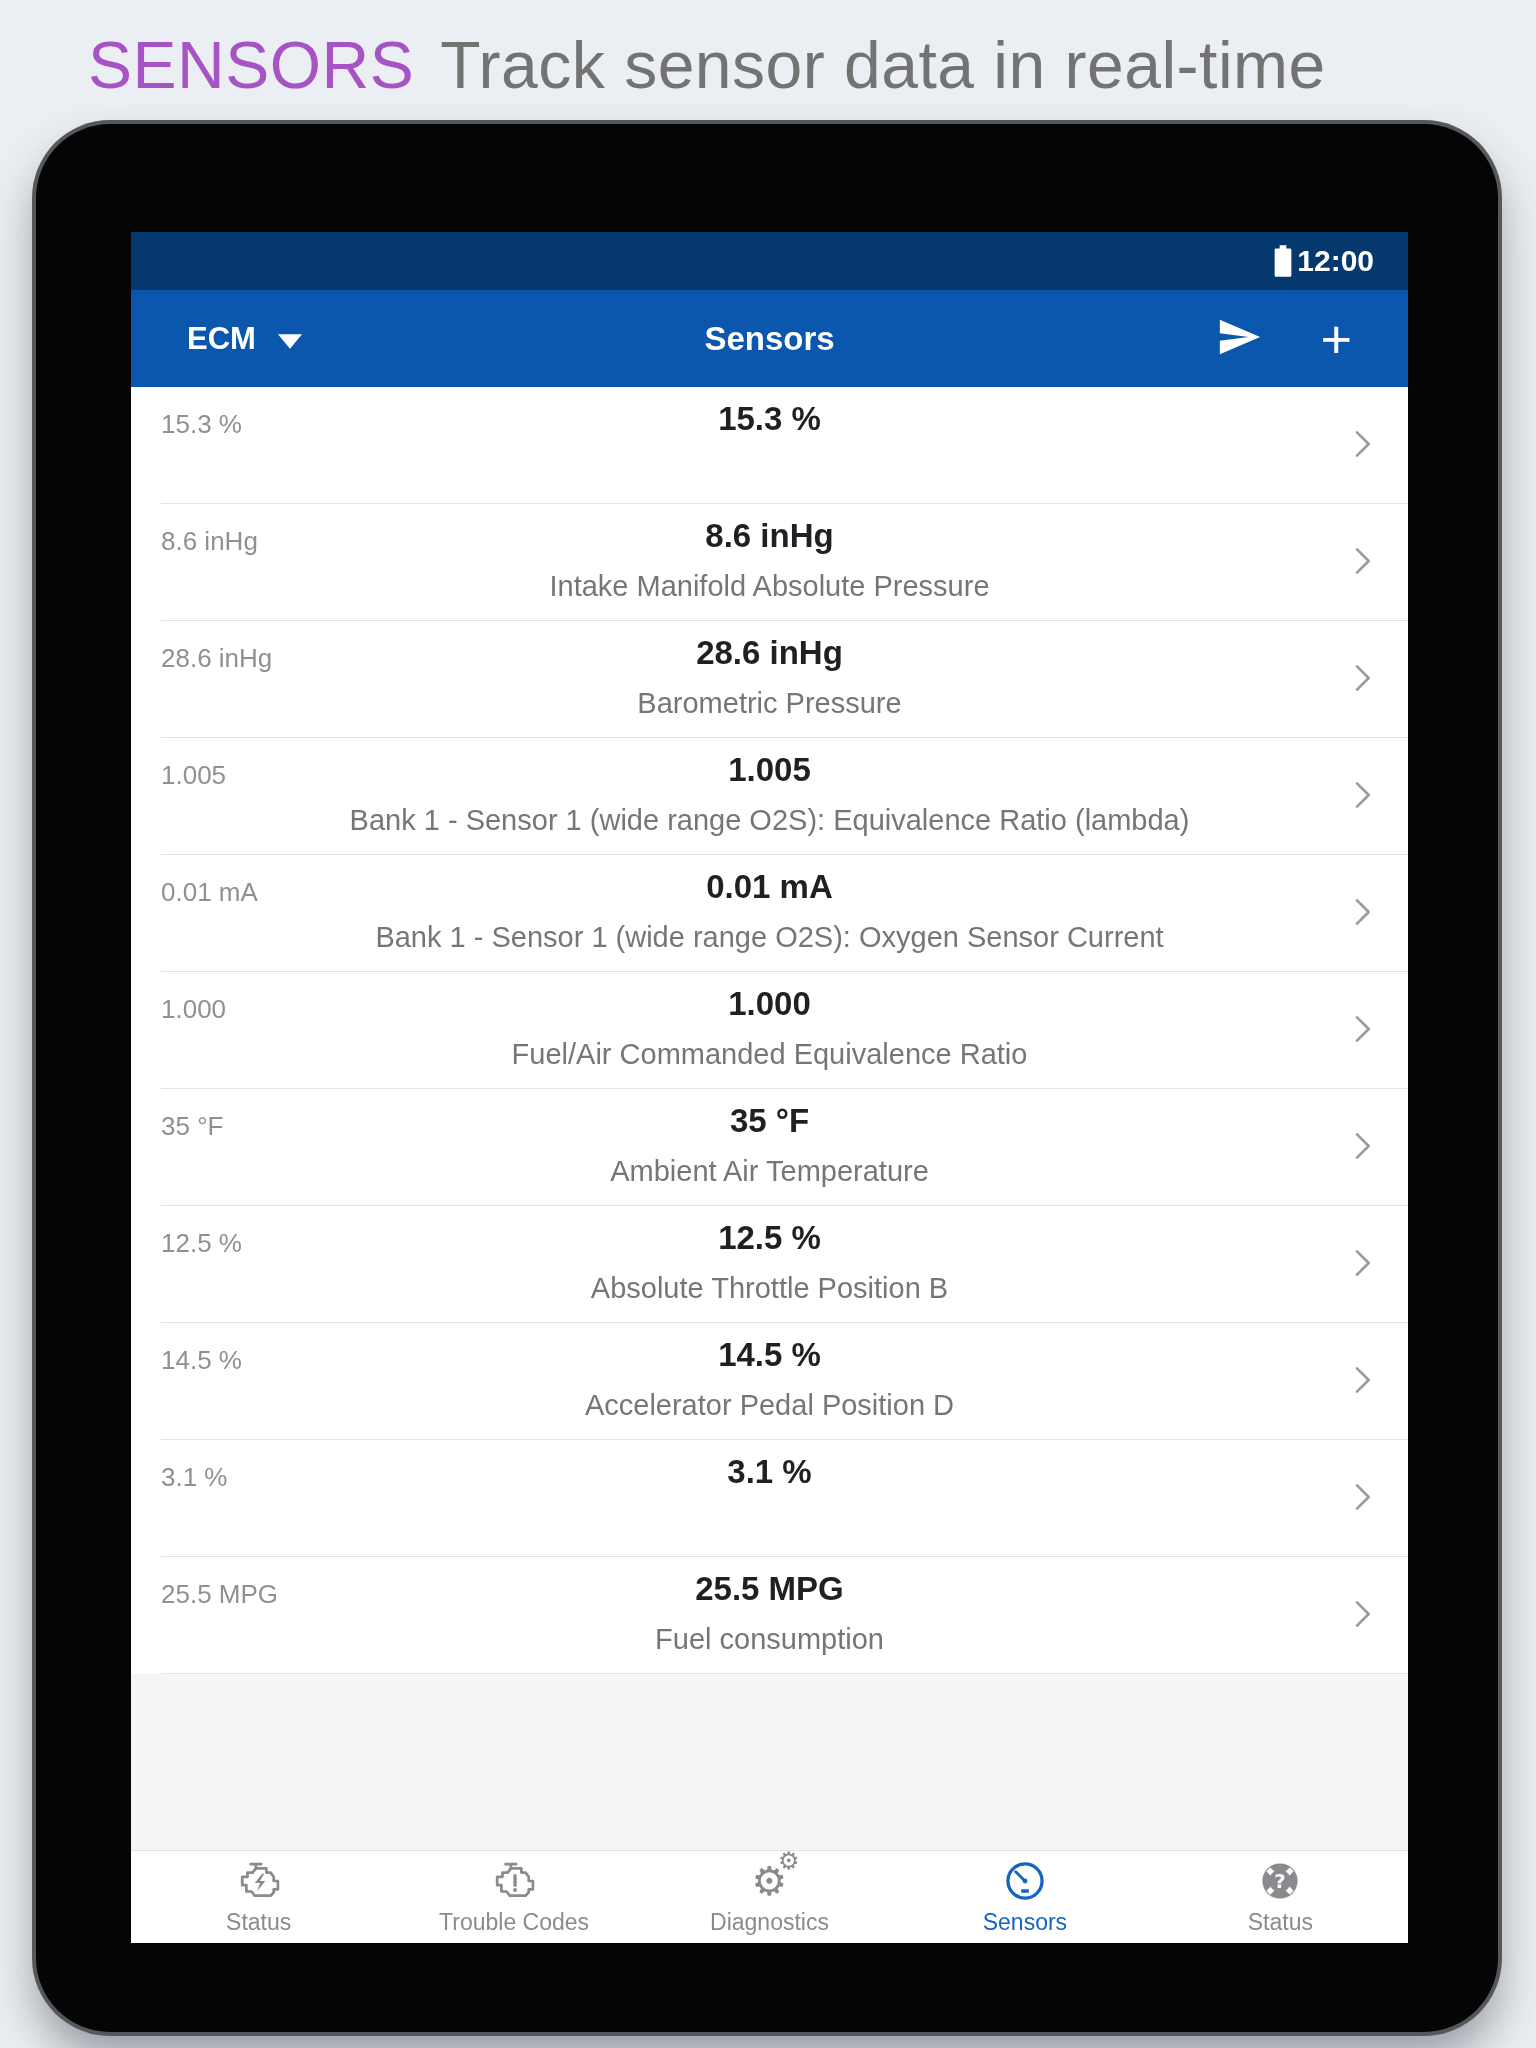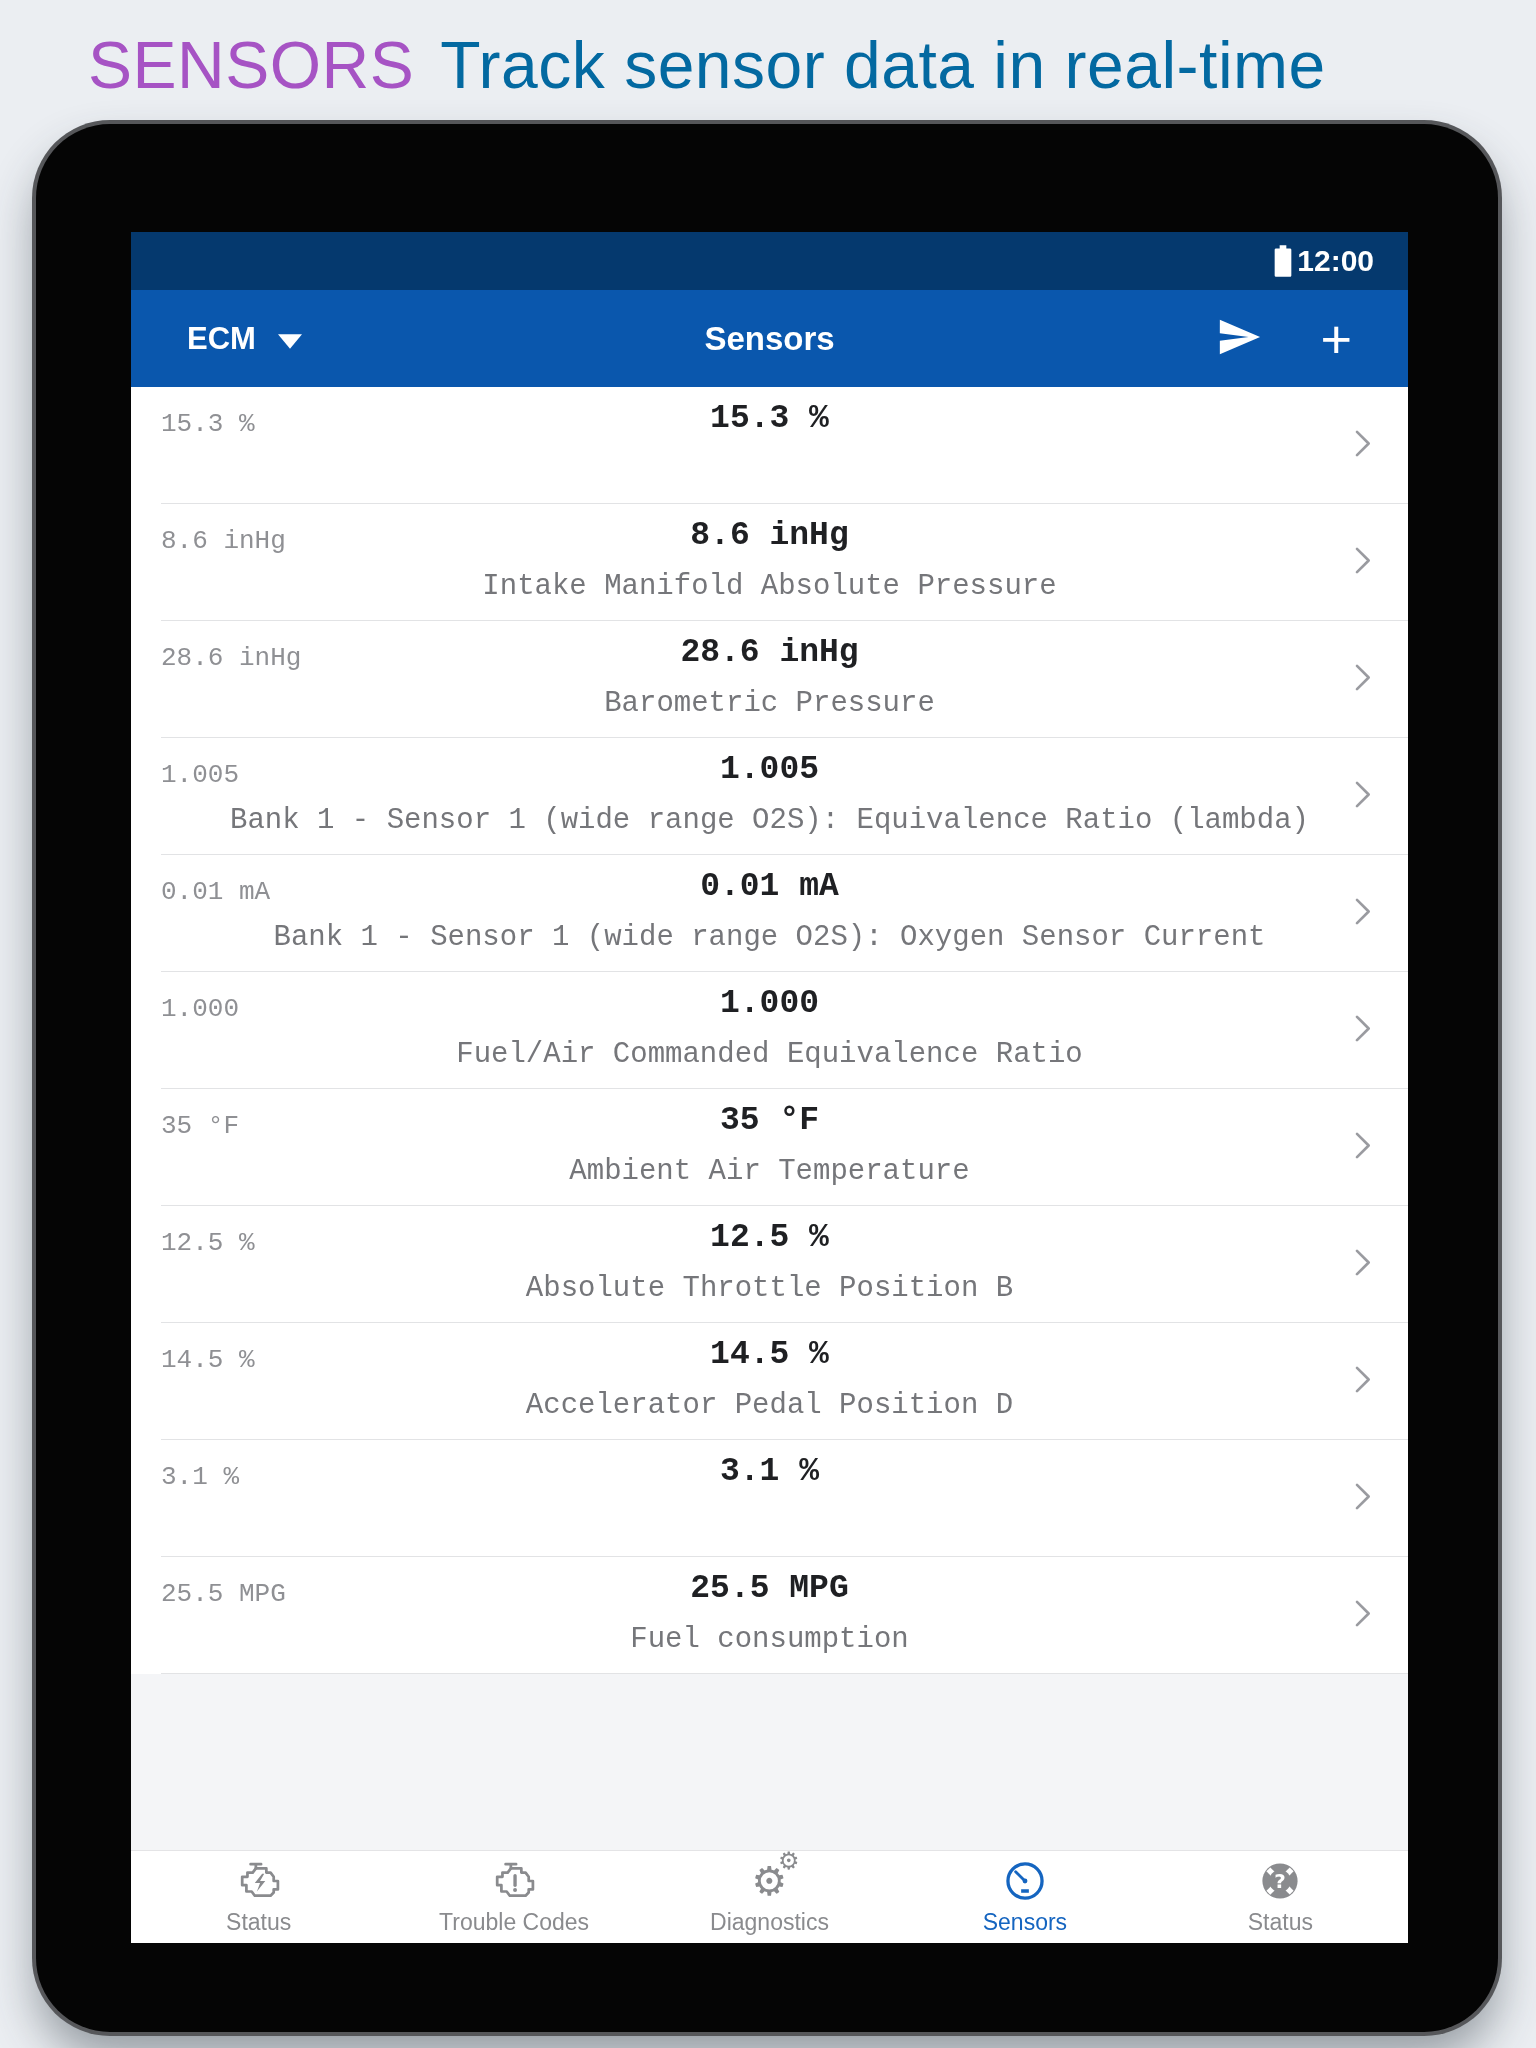--- a/index.html
+++ b/index.html
@@ -9,21 +9,21 @@
     font-family:"Liberation Sans", sans-serif;
     -webkit-font-smoothing:antialiased;
   }
   
   .headline{
     position:absolute;left:88px;top:26px;
     font-size:66px;line-height:1.2;white-space:nowrap;
     font-weight:400;letter-spacing:.5px;
   }
   .hl-purple{color:#a653c4;margin-right:26px;}
-  .hl-sub{color:#0369a1;}
+  .hl-sub{color:#737373;}
   
   .tablet{
     position:absolute;left:36px;top:124px;width:1462px;height:1908px;
     background:#050505;border-radius:74px;
     box-shadow:0 0 0 4px #56575a, 0 26px 46px rgba(45,55,65,.45);
   }
   
   .screen{
     position:absolute;left:131px;top:232px;width:1277px;height:1711px;
     background:#ffffff;display:flex;flex-direction:column;overflow:hidden;
@@ -45,21 +45,21 @@
   .device{display:flex;align-items:center;gap:22px;font-size:31px;font-weight:700;cursor:pointer;z-index:2;}
   .appbar-title{
     position:absolute;left:0;right:0;text-align:center;
     font-size:33px;font-weight:700;pointer-events:none;z-index:1;
   }
   .appbar-actions{margin-left:auto;display:flex;align-items:center;gap:58px;z-index:2;}
   .icon-btn{background:none;border:none;padding:0;margin:0;cursor:pointer;display:flex;align-items:center;}
   .plus-glyph{color:#fff;font-size:54px;font-weight:400;line-height:1;}
   
   .list{flex:0 0 auto;background:#fff;}
-  .row{height:117px;position:relative;background:#fff;cursor:pointer;font-family:Liberation Mono, monospace;}
+  .row{height:117px;position:relative;background:#fff;cursor:pointer;}
   .row .divider{position:absolute;left:30px;right:0;bottom:0;height:1px;background:#e2e3e5;}
   .row .mini{position:absolute;left:30px;top:22px;font-size:26px;color:#8f9094;}
   .row .val{position:absolute;left:0;right:0;top:13px;text-align:center;font-size:33px;font-weight:700;color:#1f2023;}
   .row .lbl{position:absolute;left:0;right:0;top:66px;text-align:center;font-size:29px;color:#75767a;}
   .row .chev{position:absolute;right:26px;top:50%;transform:translateY(-50%);}
   
   .filler{flex:1 1 auto;background:#f4f5f7;}
   
   .bottomnav{
     height:92px;flex:0 0 92px;background:#fff;border-top:1px solid #e4e4e6;

